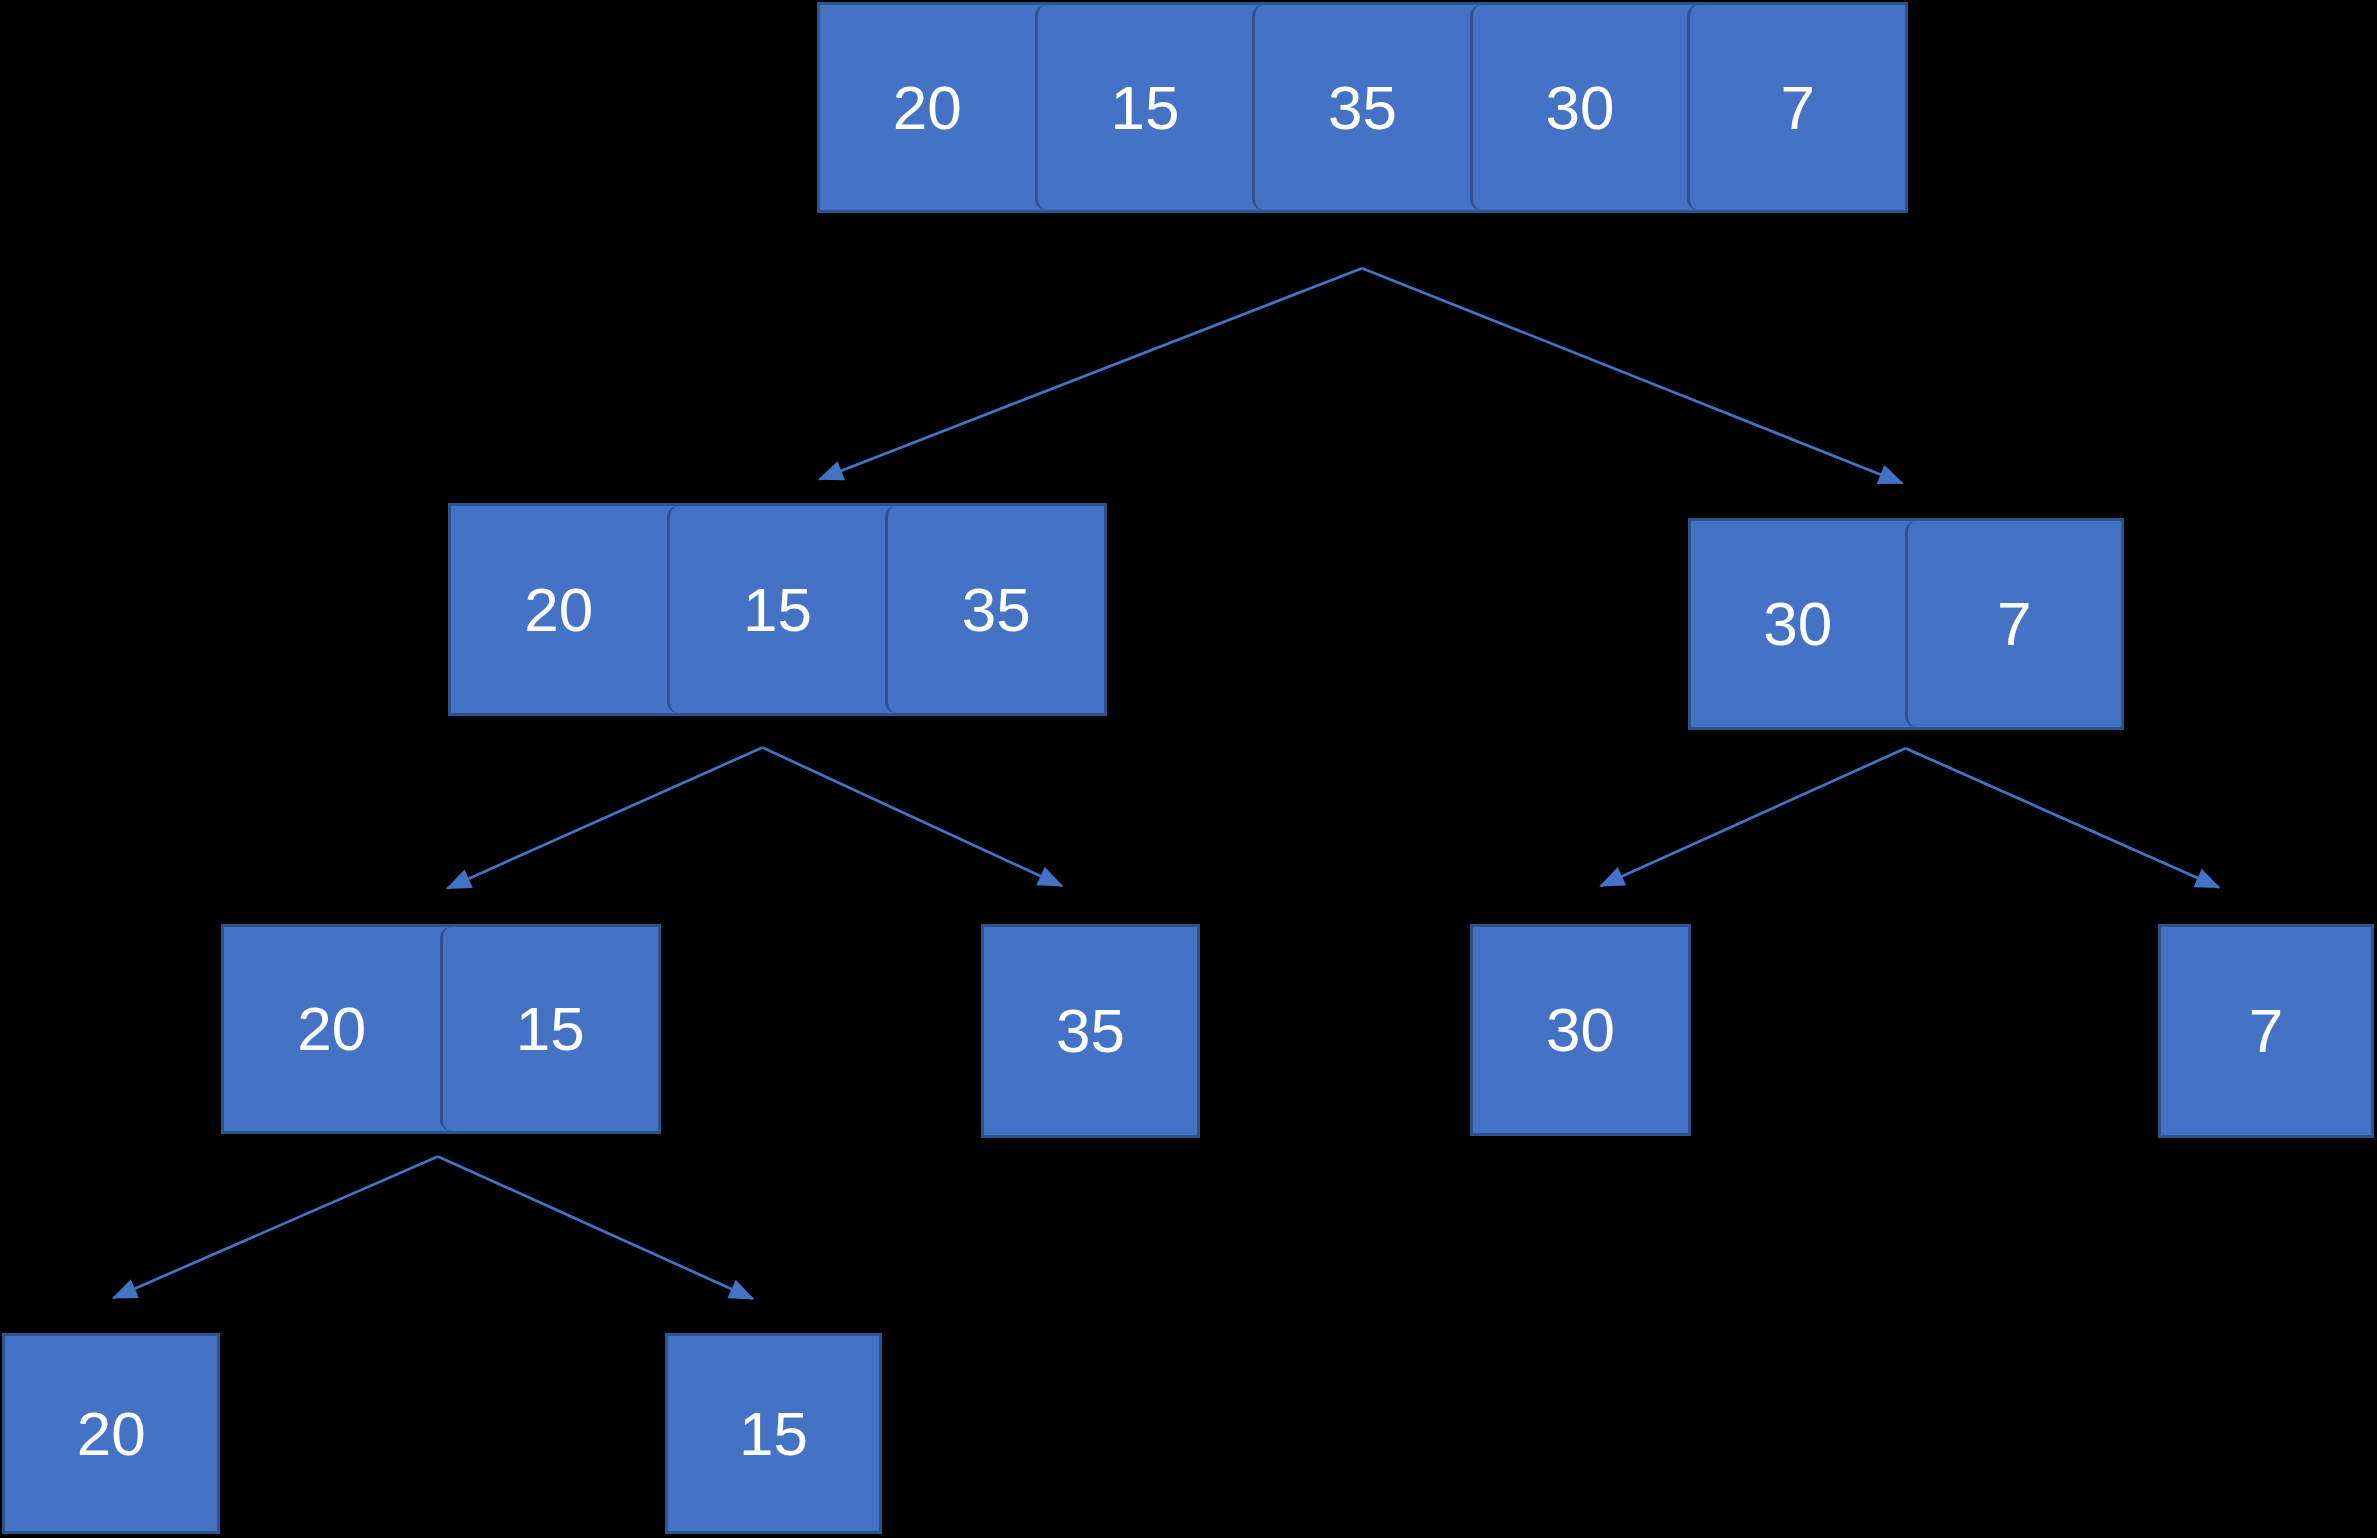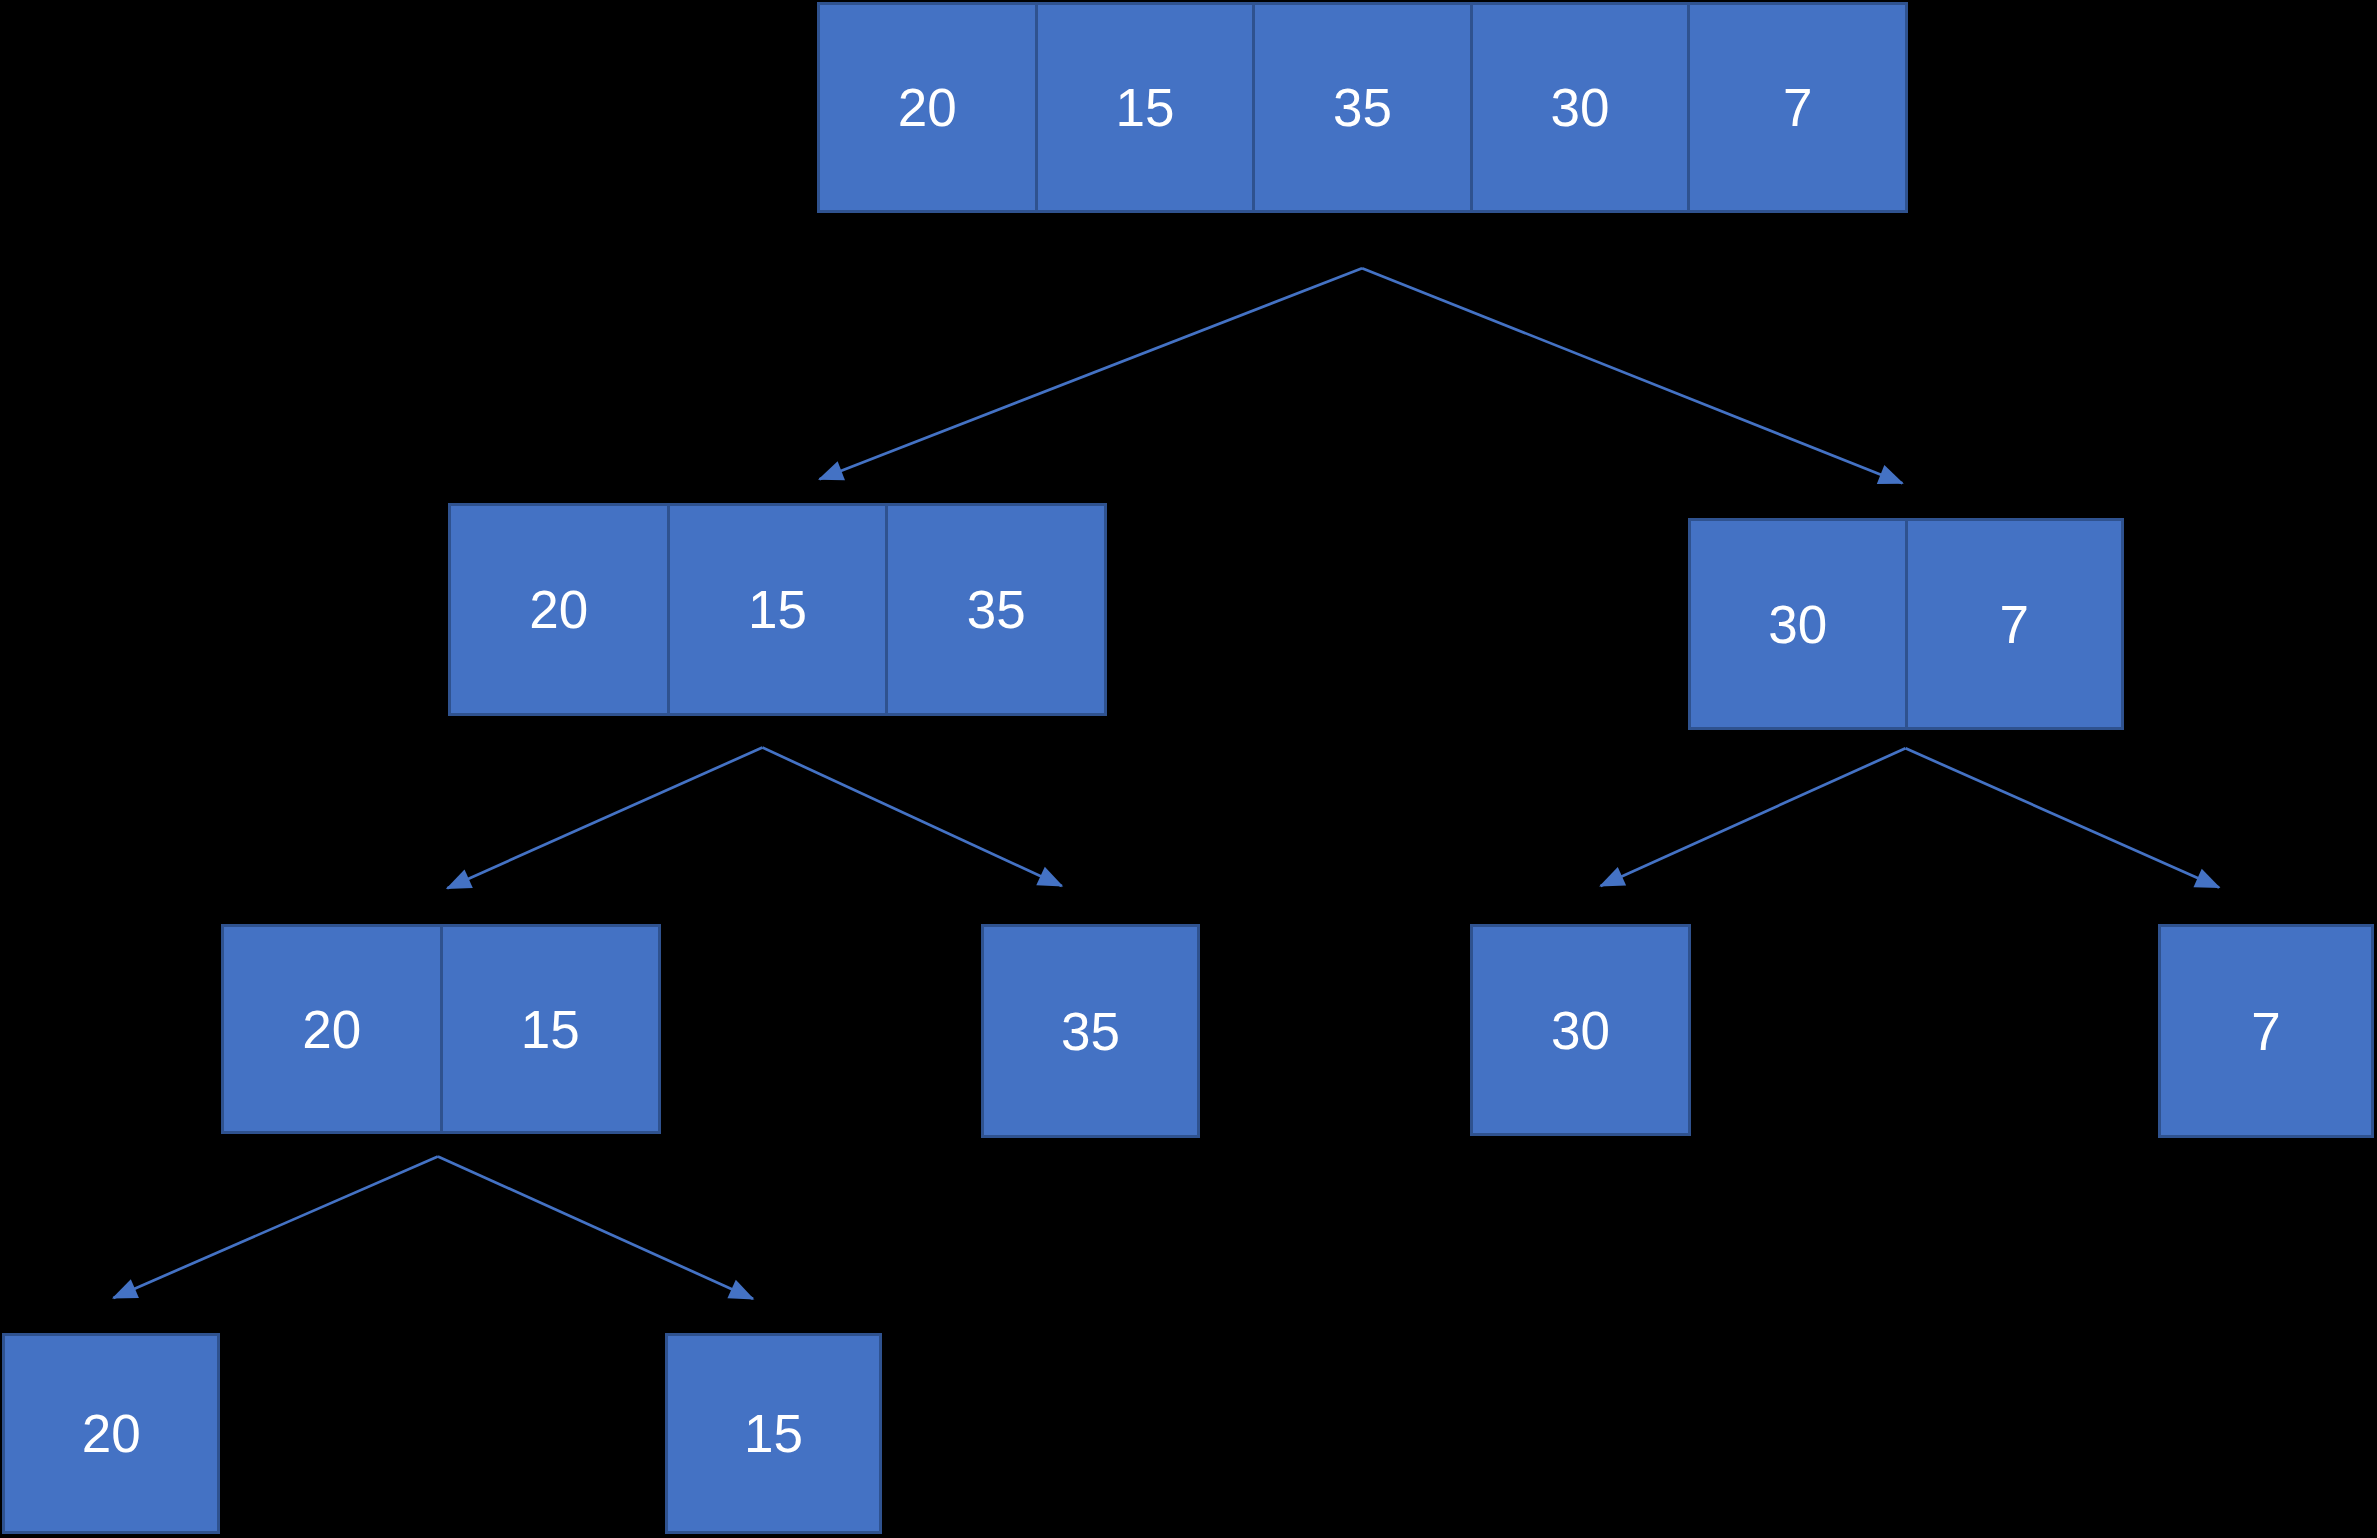--- a/index.html
+++ b/index.html
@@ -24,24 +24,25 @@
     box-sizing:border-box;
     background:var(--cell-fill);
     border:3.1px solid var(--cell-border);
   }
   .cell{
     flex:1 1 0;
     display:flex;
     align-items:center;
     justify-content:center;
     color:var(--text);
-    font-size:53px;
+    font-size:62px;
     line-height:1;
     box-sizing:border-box;
     user-select:none;
+    border-radius:11px;
   }
   .cell + .cell{border-left:3.1px solid var(--cell-border);}
   
   #node-root        {left:817px; top:2.3px;    width:1091px; height:211px;}
   #node-left        {left:448px;  top:503px;  width:659px;  height:213px;}
   #node-right       {left:1688px; top:518px;  width:436px;  height:212px;}
   #node-left-left   {left:221px;  top:924px; width:440px;  height:210px;}
   #node-left-right  {left:981px; top:924px; width:219px;  height:214px;}
   #node-right-left  {left:1470px; top:924px; width:221px;  height:212px;}
   #node-right-right {left:2158px; top:924px; width:216px;  height:214px;}

